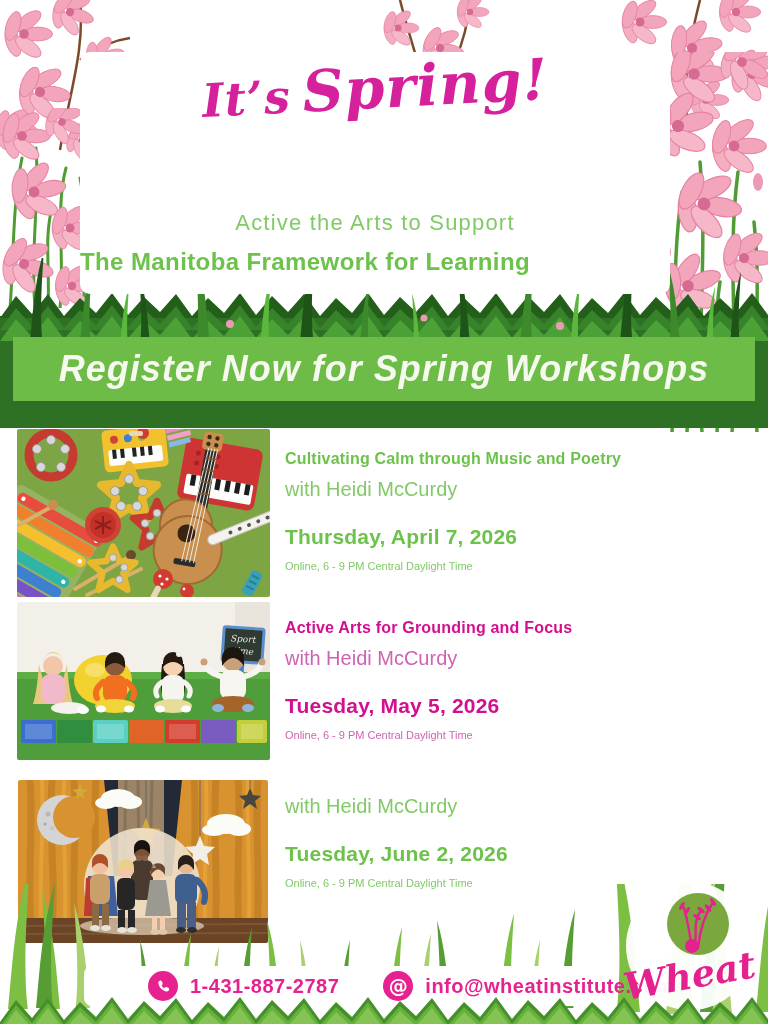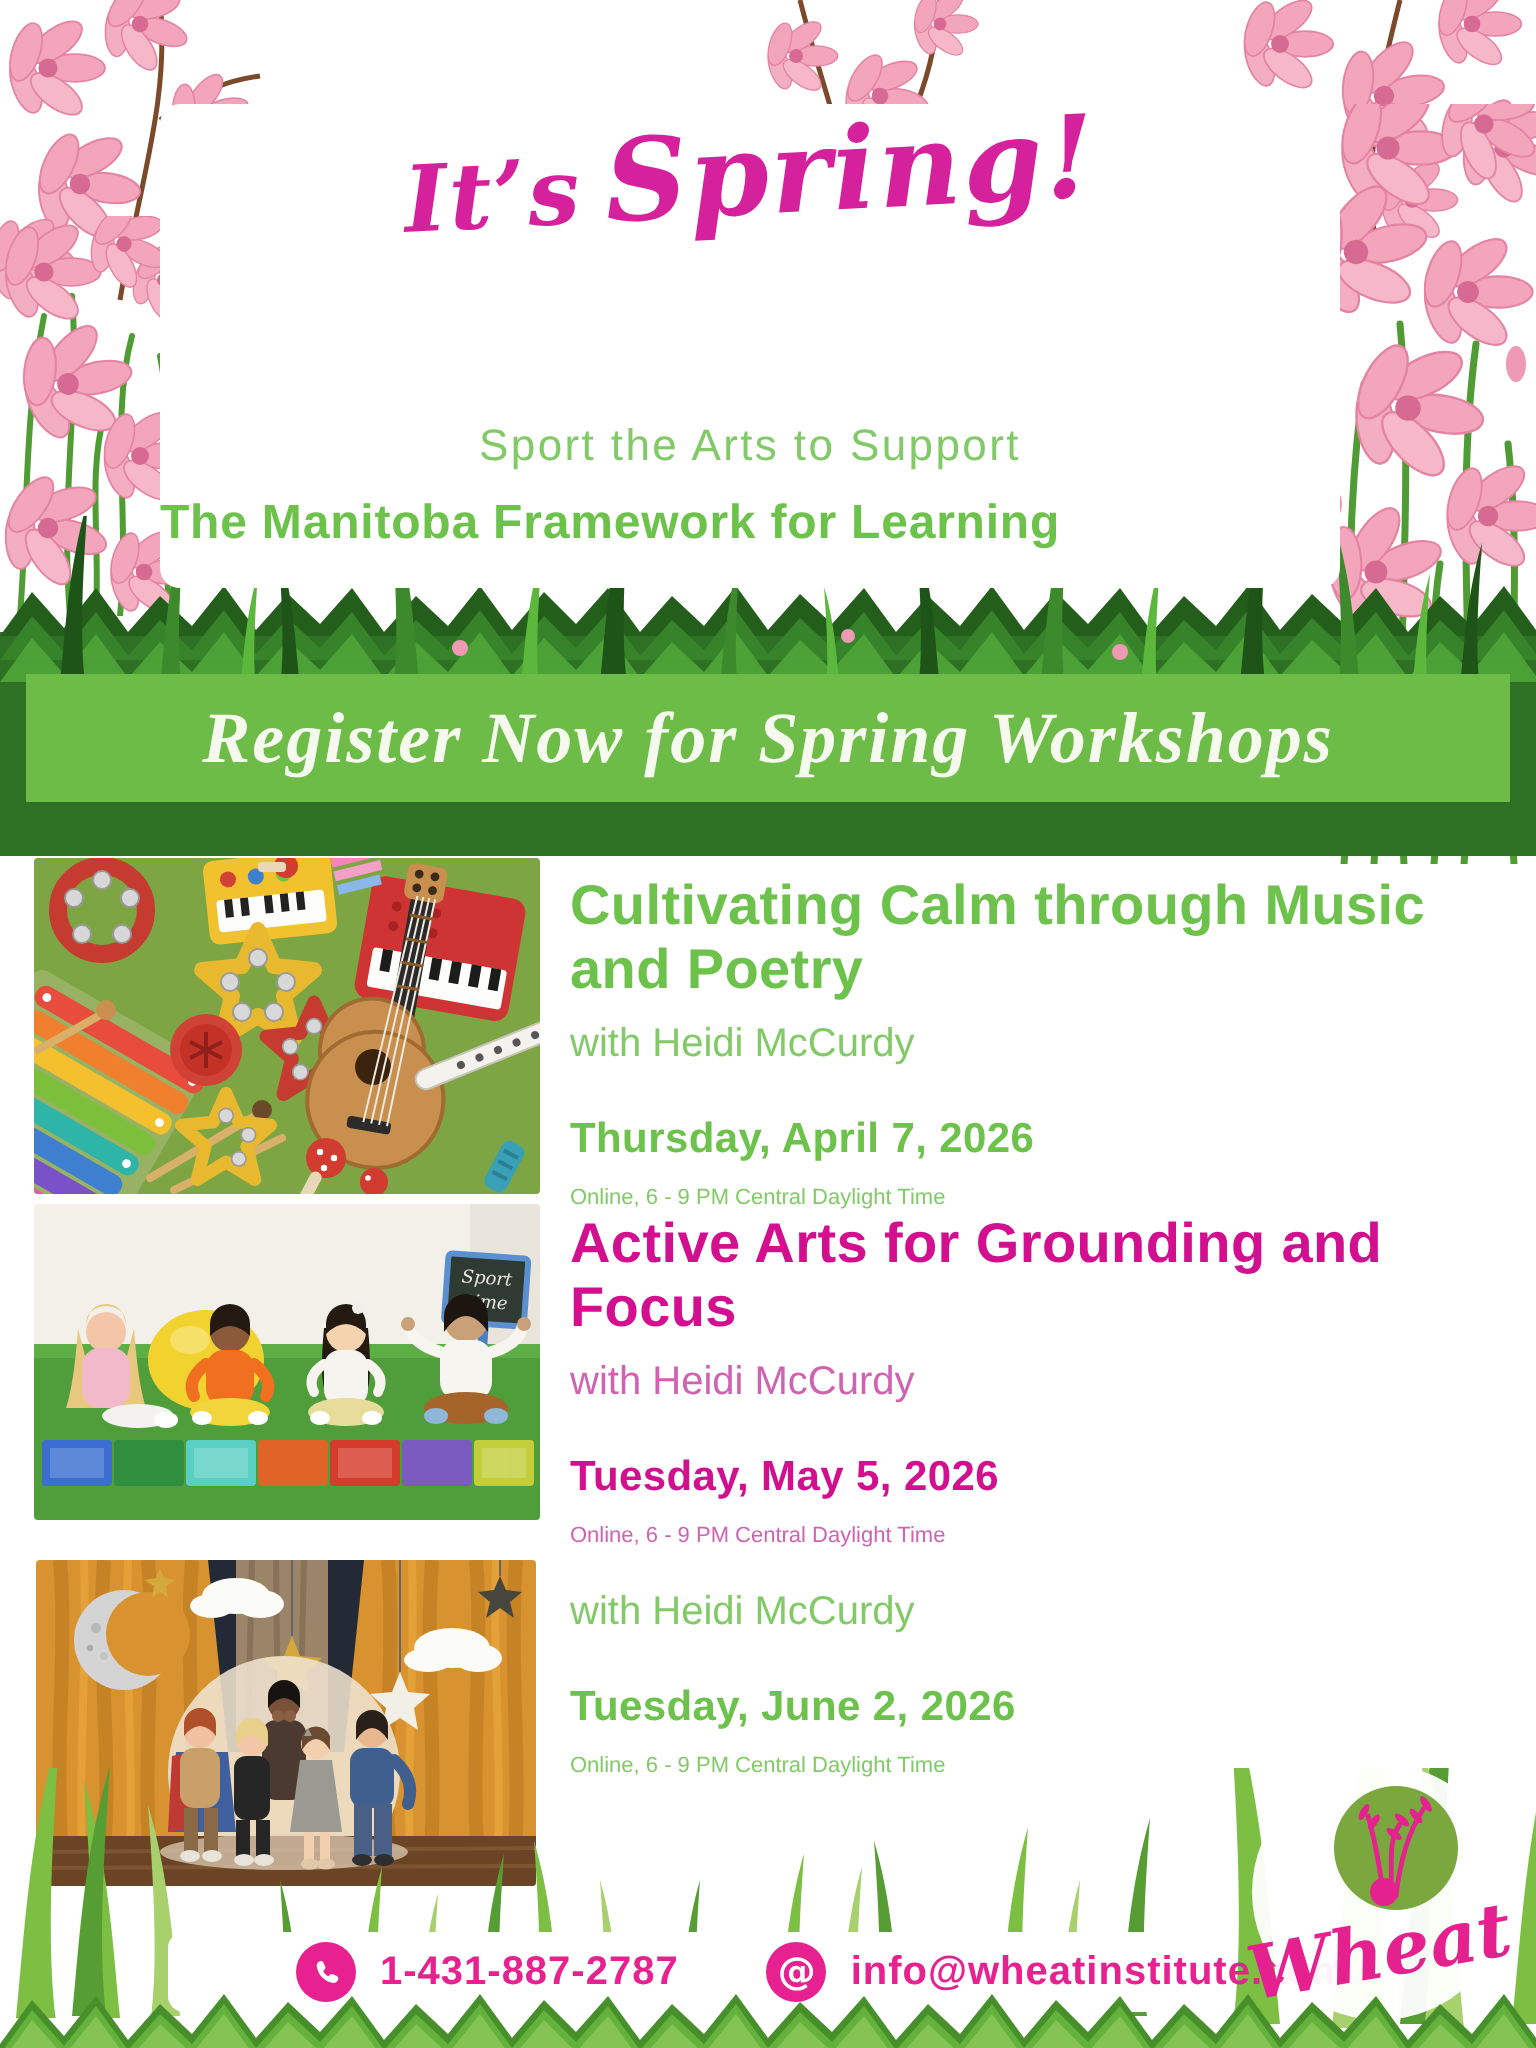--- a/index.html
+++ b/index.html
@@ -17,26 +17,26 @@
   .h1{position:absolute;top:102px;left:0;right:0;text-align:center;
       font-size:33px;font-weight:bold;color:var(--green-bold);letter-spacing:.5px;}
   .h2{position:absolute;top:158px;left:0;right:0;text-align:center;
       font-size:22px;font-weight:normal;color:var(--green-light);letter-spacing:1.2px;}
   .h3{position:absolute;top:196px;left:0;right:0;text-align:left;
       font-size:24px;font-weight:bold;color:var(--green-bold);letter-spacing:.4px;}
 
   
   .banner{left:13px;top:337px;width:742px;height:64px;background:var(--banner-green);
           z-index:4;display:flex;align-items:center;justify-content:center;}
-  .banner span{font-family:Liberation Serif, serif;font-style:italic;font-weight:600;
+  .banner span{font-family:Liberation Sans, sans-serif;font-style:italic;font-weight:600;
                font-size:36px;color:#f6f9ee;letter-spacing:1px;}
 
   
   .w-text{width:475px;z-index:3;}
-  .w-title{font-size:28px;font-weight:bold;letter-spacing:.2px;}
+  .w-title{font-size:16px;font-weight:bold;letter-spacing:.2px;margin-top:13px;}
   .w-presenter{font-size:20px;margin-top:10px;}
   .w-date{font-size:21px;font-weight:bold;margin-top:24px;letter-spacing:.2px;}
   .w-details{font-size:11px;margin-top:11px;}
   .accent-green .w-title,.accent-green .w-date{color:var(--green-bold);}
   .accent-green .w-presenter,.accent-green .w-details{color:var(--green-light);}
   .accent-magenta .w-title,.accent-magenta .w-date{color:var(--magenta-bold);}
   .accent-magenta .w-presenter,.accent-magenta .w-details{color:var(--magenta-light);}
   .photo{z-index:3;border-radius:2px;overflow:hidden;}
   .photo svg{display:block;}
 
@@ -168,21 +168,21 @@
     </g>
     <circle cx="230" cy="66" r="4" fill="#ef9ab5"></circle>
     <circle cx="424" cy="60" r="3.5" fill="#ef9ab5"></circle>
     <circle cx="560" cy="68" r="4" fill="#ef9ab5"></circle>
   </svg>
 
   <div class="abs card">
     <div class="title-line">
       <span class="tw1">It’s</span><span class="tw2">Spring!</span>
     </div>
-    <div class="h2">Sport the Arts to Support</div>
+    <div class="h2">Active the Arts to Support</div>
     <div class="h3">The Manitoba Framework for Learning</div>
   </div>
 
   <div class="abs banner">
     <span>Register Now for Spring Workshops</span>
   </div>
 
   <div class="abs photo" style="left:17px;top:429px;width:253px;height:168px;">
     <svg width="253" height="168" viewBox="0 0 253 168">
       <rect width="253" height="168" fill="#7ea544"></rect>

